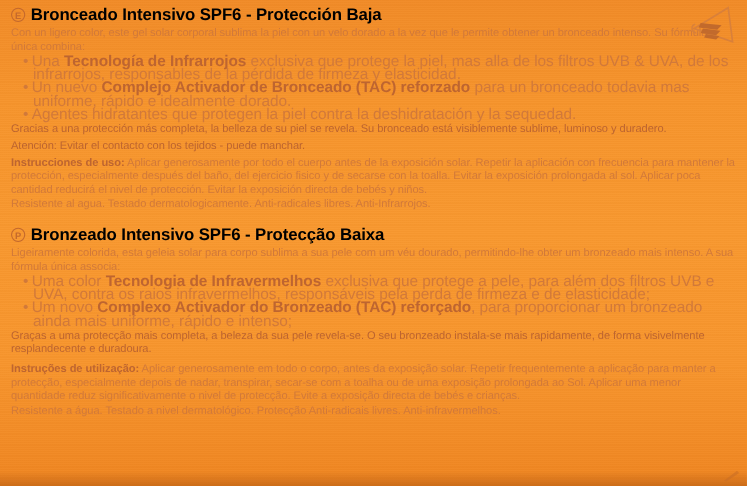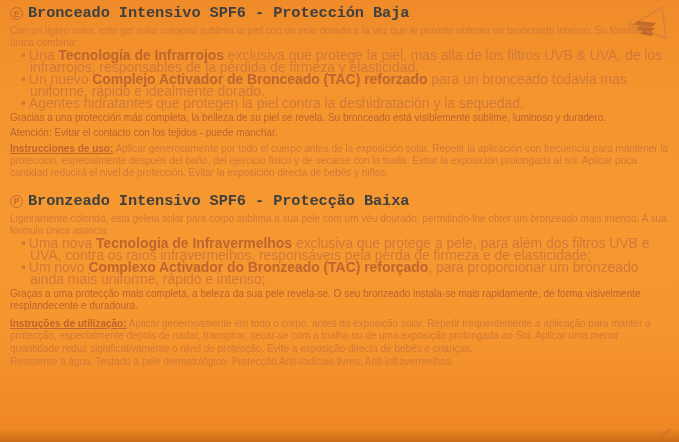--- a/index.html
+++ b/index.html
@@ -65,42 +65,41 @@
     font-size:8.5px;
     font-weight:700;
     line-height:1;
     color:#C4692D;
     letter-spacing:0;
   }
 
   .title {
     font-size:15.3px;
     font-weight:700;
-    color:#404040;
+    color:#000000;
     letter-spacing:-.1px;
     white-space:nowrap;
     line-height:1.16;
-    font-family:Liberation Mono, monospace;
   }
 
   
   p.copy {
     font-size:10.1px;
     line-height:12.1px;
     color:#D1793A;
     letter-spacing:-.05px;
     text-align:left;
   }
 
   p.copy.strong {
     color:#BC6430;
     font-weight:400;
   }
 
-  p.copy b { font-weight:700; color:#BE6530;text-decoration:underline; }
+  p.copy b { font-weight:700; color:#BE6530; }
 
   ul.bullets {
     list-style:none;
     margin:0;
     padding:0;
   }
   ul.bullets li {
     font-size:14px;
     line-height:12.1px;
     color:#D1793A;
@@ -171,42 +170,43 @@
       <li><span class="bul">•</span><span>Agentes hidratantes que protegen la piel contra la deshidratación y la sequedad.</span></li>
     </ul>
 
     <div class="para-gap"></div>
     <p class="copy strong">Gracias a una protección más completa, la belleza de su piel se revela. Su bronceado está visiblemente sublime, luminoso y duradero.</p>
     <div class="para-gap"></div>
     <p class="copy strong">Atención: Evitar el contacto con los tejidos - puede manchar.</p>
     <div class="para-gap"></div>
     <p class="copy"><b>Instrucciones de uso:</b><span> Aplicar generosamente por todo el cuerpo antes de la exposición solar. Repetir la aplicación con frecuencia para mantener la protección, especialmente después del baño, del ejercicio fisico y de secarse con la toalla. Evitar la exposición prolongada al sol. Aplicar poca cantidad reducirá el nivel de protección. Evitar la exposición directa de bebés y niños.</span></p>
     <div class="para-gap-sm"></div>
+    <p class="copy">Resistente al agua. Testado dermatologicamente. Anti-radicales libres. Anti-Infrarrojos.</p>
   </div>
 
   <div class="lang-block pt">
     <div class="title-row">
       <span class="lang-badge">P</span>
       <span class="title">Bronzeado Intensivo SPF6 - Protecção Baixa</span>
     </div>
 
     <p class="copy">Ligeiramente colorida, esta geleia solar para corpo sublima a sua pele com um véu dourado, permitindo-lhe obter um bronzeado mais intenso. A sua fórmula única associa:</p>
 
     <ul class="bullets">
-      <li><span class="bul">•</span><span>Uma nova </span><b>Tecnologia de Infravermelhos</b><span> exclusiva que protege a pele, para além dos filtros UVB e UVA, contra os raios infravermelhos, responsáveis pela perda de firmeza e de elasticidade;</span></li>
+      <li><span class="bul">•</span><span>Uma color </span><b>Tecnologia de Infravermelhos</b><span> exclusiva que protege a pele, para além dos filtros UVB e UVA, contra os raios infravermelhos, responsáveis pela perda de firmeza e de elasticidade;</span></li>
       <li><span class="bul">•</span><span>Um novo </span><b>Complexo Activador do Bronzeado (TAC) reforçado</b><span>, para proporcionar um bronzeado ainda mais uniforme, rápido e intenso;</span></li>
     </ul>
 
     <div class="para-gap"></div>
     <p class="copy strong">Graças a uma protecção mais completa, a beleza da sua pele revela-se. O seu bronzeado instala-se mais rapidamente, de forma visivelmente resplandecente e duradoura.</p>
     <div class="para-gap"></div>
     <div class="para-gap"></div>
     <p class="copy"><b>Instruções de utilização:</b><span> Aplicar generosamente em todo o corpo, antes da exposição solar. Repetir frequentemente a aplicação para manter a protecção, especialmente depois de nadar, transpirar, secar-se com a toalha ou de uma exposição prolongada ao Sol. Aplicar uma menor quantidade reduz significativamente o nivel de protecção. Evite a exposição directa de bebés e crianças.</span></p>
     <div class="para-gap-sm"></div>
-    <p class="copy">Resistente a água. Testado a pele dermatológico. Protecção Anti-radicais livres. Anti-infravermelhos.</p>
+    <p class="copy">Resistente a água. Testado a nivel dermatológico. Protecção Anti-radicais livres. Anti-infravermelhos.</p>
   </div>
 
 </div>
 
 <div class="bottom-edge"></div>
 <svg class="corner-mark" viewBox="0 0 16 10">
   <path d="M1 9 L13 0 L15 2 L3 10 Z" fill="#C96E26"></path>
 </svg>
 
 </body></html>

